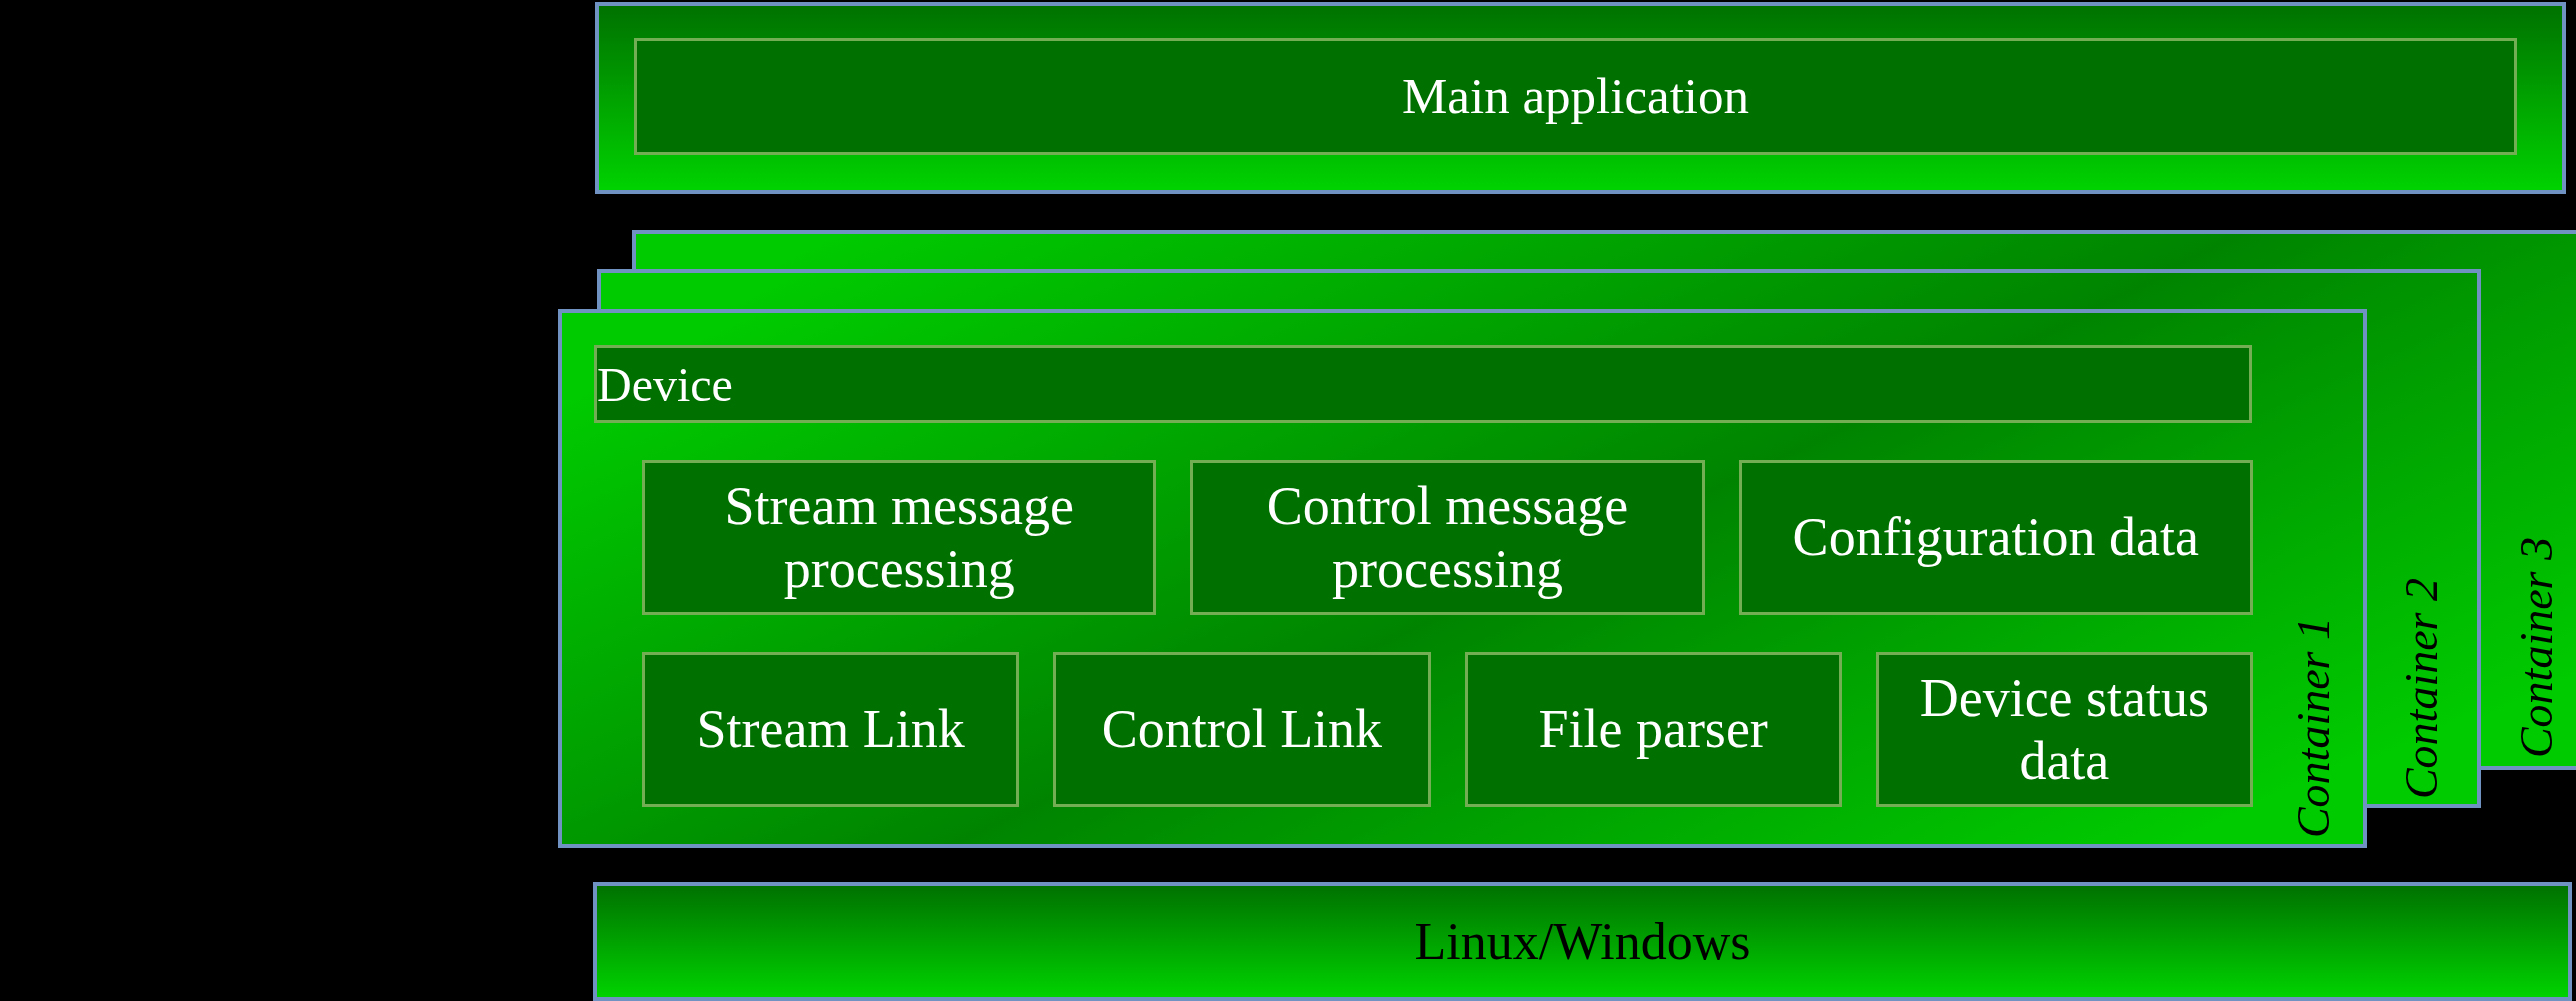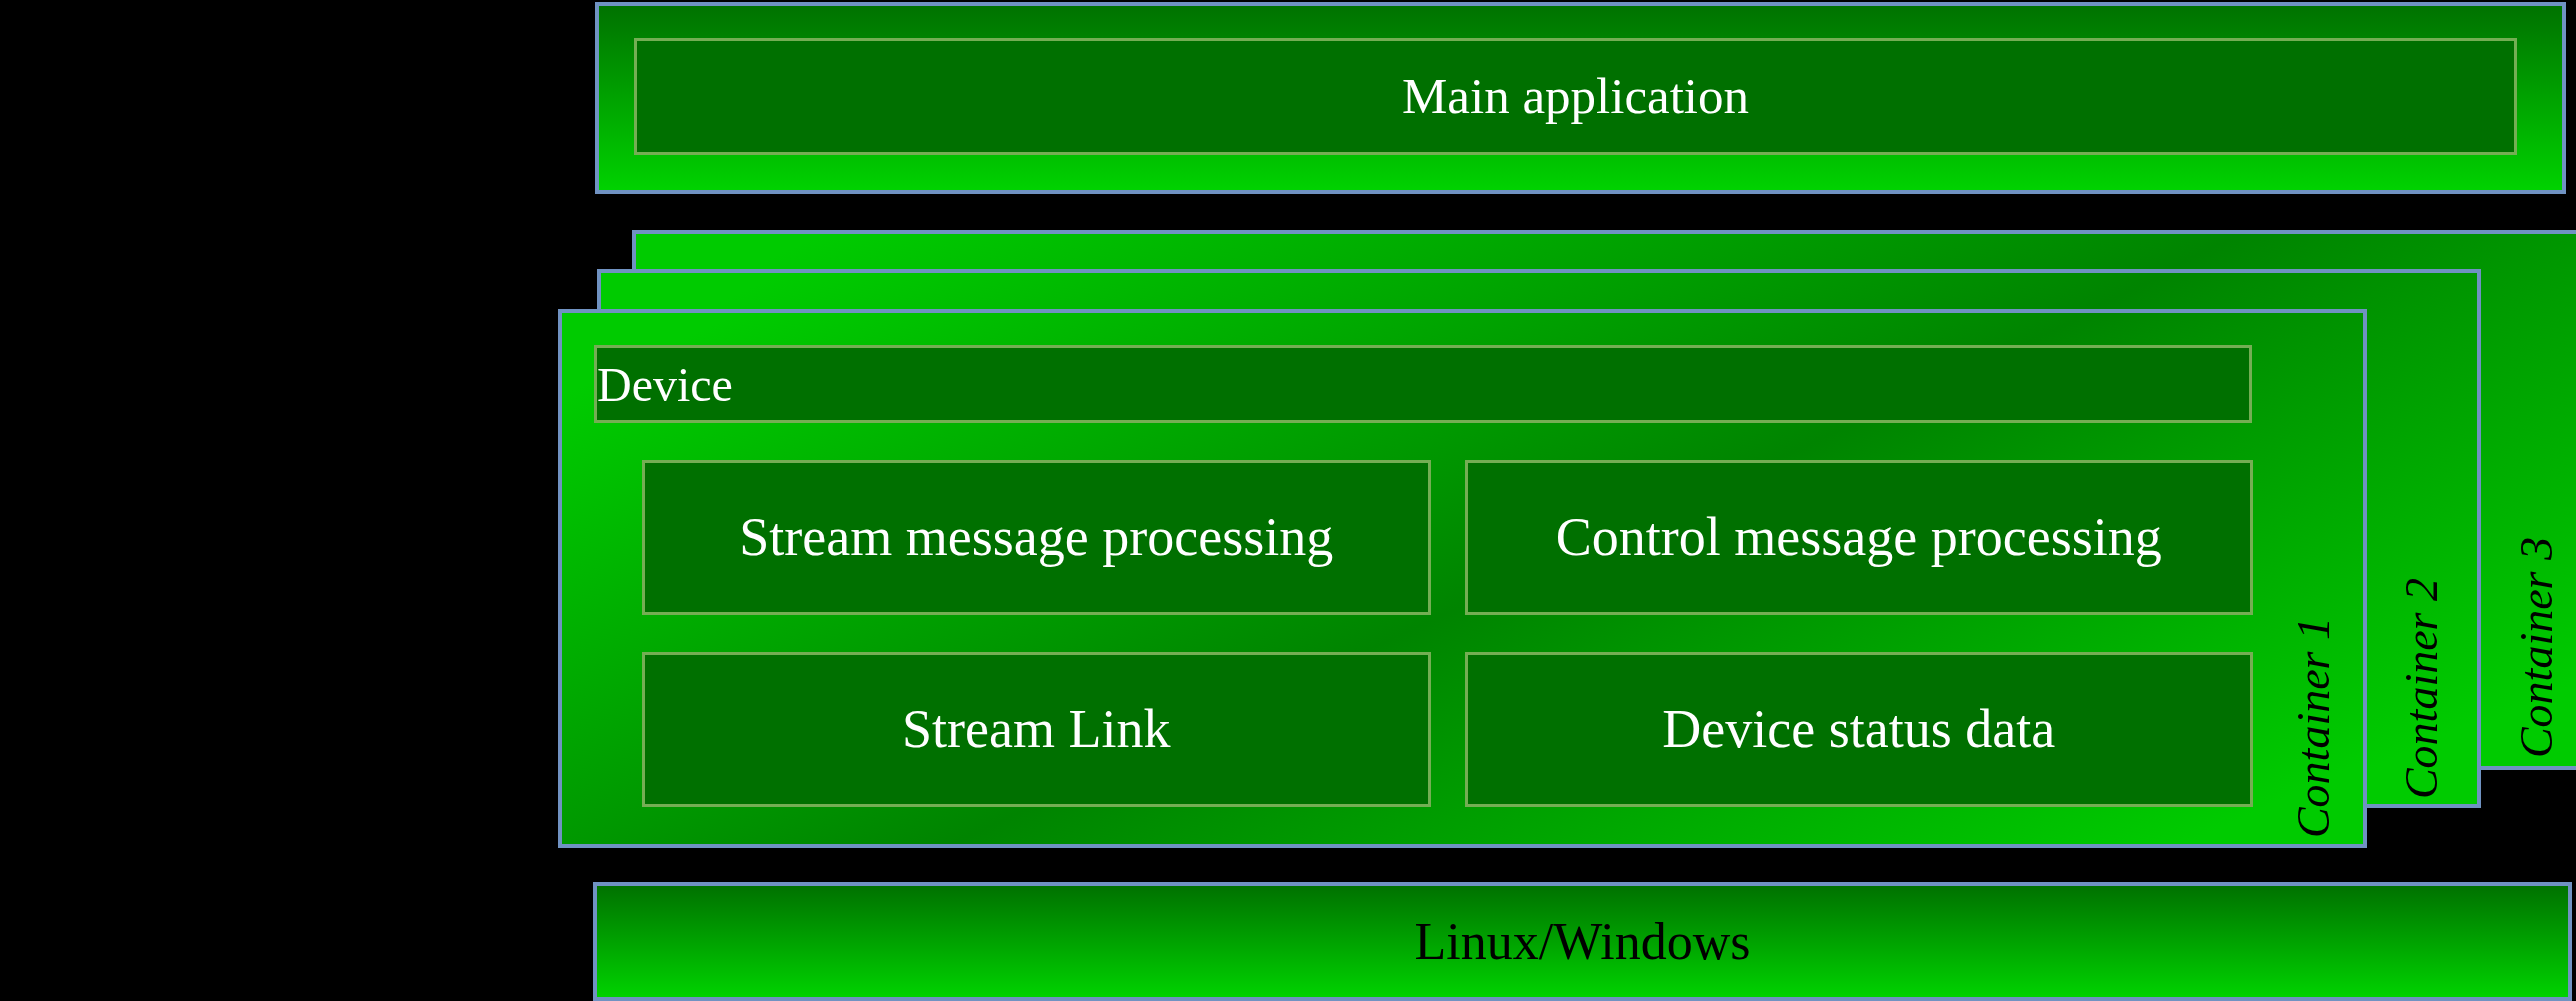--- a/index.html
+++ b/index.html
@@ -136,25 +136,34 @@
       <span>Device</span>
     </div>
 
     <div class="module-row row1">
       <div class="module">
         <span>Stream message processing</span>
       </div>
       <div class="module">
         <span>Control message processing</span>
       </div>
+      <div class="module">
+        <span>Configuration data</span>
+      </div>
     </div>
 
     <div class="module-row row2">
       <div class="module">
         <span>Stream Link</span>
+      </div>
+      <div class="module">
+        <span>Control Link</span>
+      </div>
+      <div class="module">
+        <span>File parser</span>
       </div>
       <div class="module">
         <span>Device status data</span>
       </div>
     </div>
 
     <div class="vlabel">Container 1</div>
   </div>
 
   <div class="bar os-bar">

